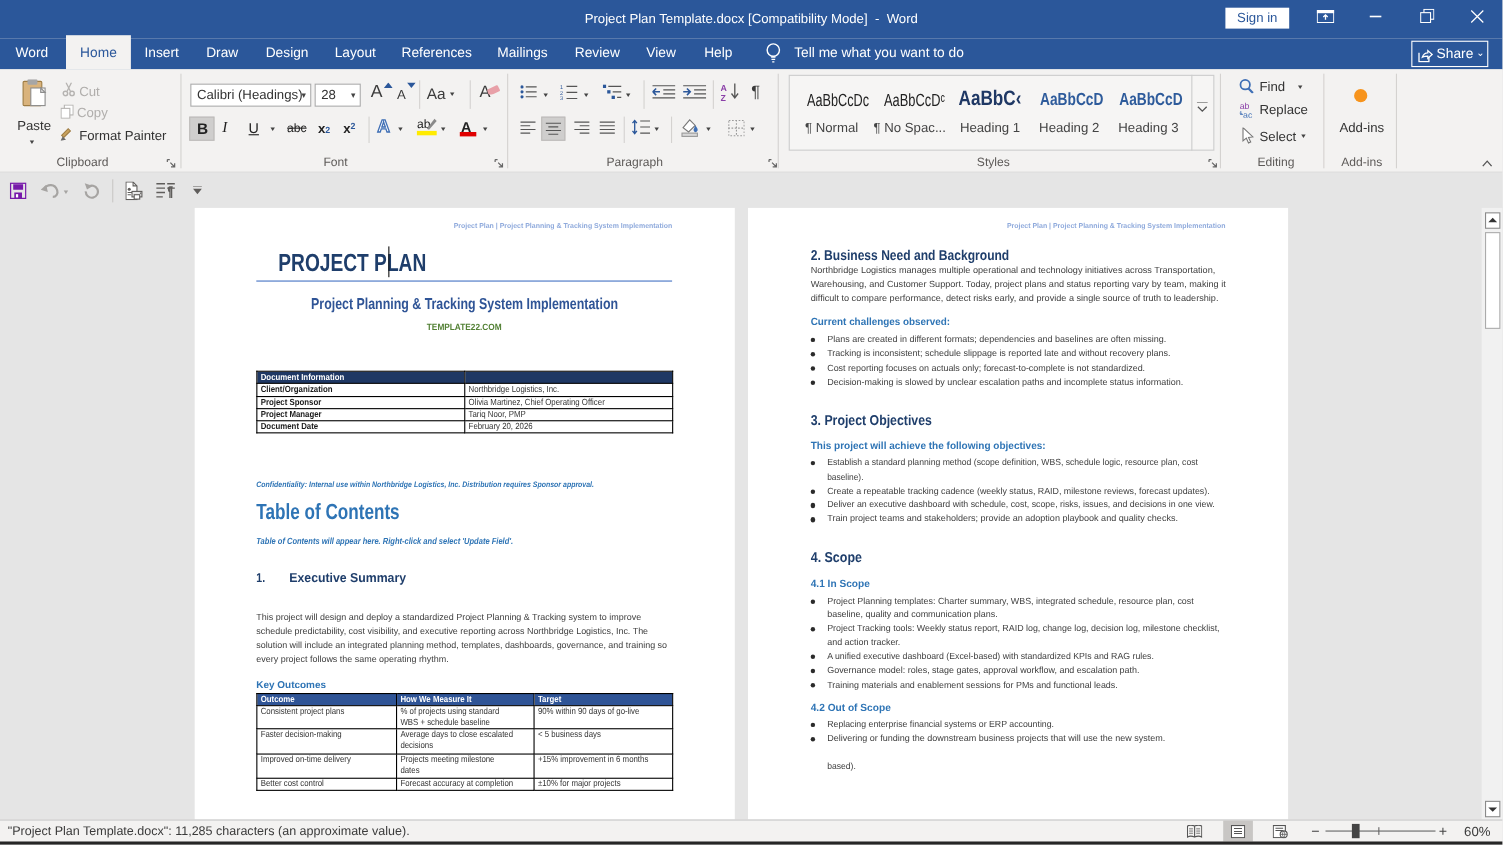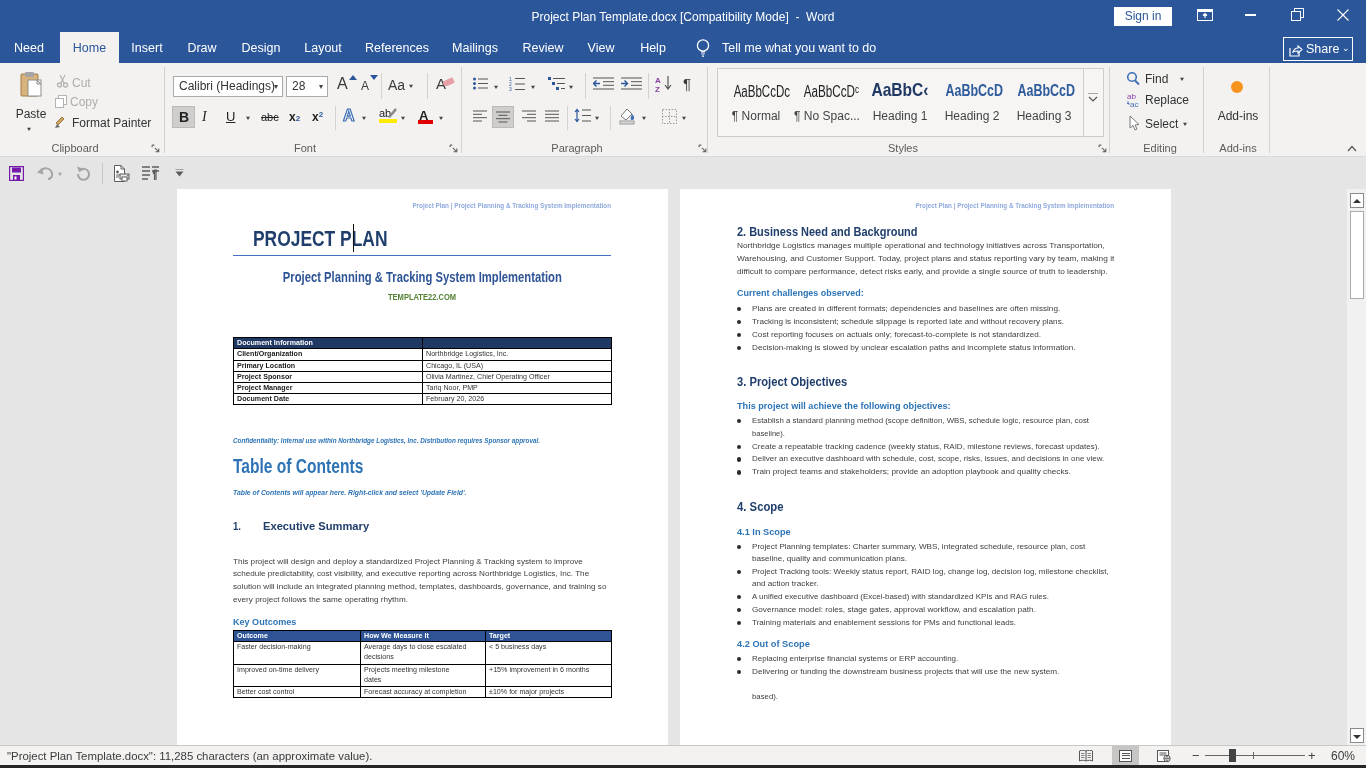--- a/index.html
+++ b/index.html
@@ -69,21 +69,21 @@
     <svg class="abs" style="left:1291px;top:8px" width="13" height="13" viewBox="0 0 13 13">
         <rect x="3.5" y="0.5" width="9" height="9" fill="none" stroke="#fff"></rect>
         <rect x="0.5" y="3.5" width="9" height="9" fill="#2b579a" stroke="#fff"></rect>
       </svg>
     <svg class="abs" style="left:1337px;top:9px" width="12" height="12" viewBox="0 0 12 12">
         <path d="M0.5 0.5 L11.5 11.5 M11.5 0.5 L0.5 11.5" stroke="#fff" stroke-width="1.1"></path>
       </svg>
   </div>
 
   <div id="tabrow">
-    <div class="tab" style="left:10px;width:38px">Need</div>
+    <div class="tab" style="left:10px;width:38px">Word</div>
     <div class="tab" id="tab-home" style="left:60px;width:59px">Home</div>
     <div class="tab" style="left:124px;width:46px">Insert</div>
     <div class="tab" style="left:180px;width:44px">Draw</div>
     <div class="tab" style="left:234px;width:54px">Design</div>
     <div class="tab" style="left:296px;width:54px">Layout</div>
     <div class="tab" style="left:358px;width:78px">References</div>
     <div class="tab" style="left:444px;width:62px">Mailings</div>
     <div class="tab" style="left:514px;width:58px">Review</div>
     <div class="tab" style="left:578px;width:46px">View</div>
     <div class="tab" style="left:632px;width:42px">Help</div>
@@ -368,24 +368,20 @@
             <col style="width:189px">
           </colgroup>
         <tbody>
             <tr class="th1" style="height:11.2px">
               <td><span>Document Information</span></td>
               <td></td>
             </tr>
         <tr style="height:11.2px">
               <td><span class="lbl">Client/Organization</span></td>
               <td><span>Northbridge Logistics, Inc.</span></td>
-            </tr>
-        <tr style="height:11.2px">
-              <td><span class="lbl">Primary Location</span></td>
-              <td><span>Chicago, IL (USA)</span></td>
             </tr>
         <tr style="height:11.2px">
               <td><span class="lbl">Project Sponsor</span></td>
               <td><span>Olivia Martinez, Chief Operating Officer</span></td>
             </tr>
         <tr style="height:11.2px">
               <td><span class="lbl">Project Manager</span></td>
               <td><span>Tariq Noor, PMP</span></td>
             </tr>
         <tr style="height:11.2px">
@@ -405,20 +401,25 @@
         <colgroup>
             <col style="width:127px">
             <col style="width:125px">
             <col style="width:126px">
           </colgroup>
         <tbody>
             <tr class="th2" style="height:10.6px">
               <td><span>Outcome</span></td>
               <td><span>How We Measure It</span></td>
               <td><span>Target</span></td>
+            </tr>
+        <tr style="height:21px">
+              <td><span>Consistent project plans</span></td>
+              <td><span>% of projects using standard<br>WBS + schedule baseline</span></td>
+              <td><span>90% within 90 days of go-live</span></td>
             </tr>
         <tr style="height:23px">
               <td><span>Faster decision-making</span></td>
               <td><span>Average days to close escalated<br>decisions</span></td>
               <td><span>&lt; 5 business days</span></td>
             </tr>
         <tr style="height:22.5px">
               <td><span>Improved on-time delivery</span></td>
               <td><span>Projects meeting milestone<br>dates</span></td>
               <td><span>+15% improvement in 6 months</span></td>

